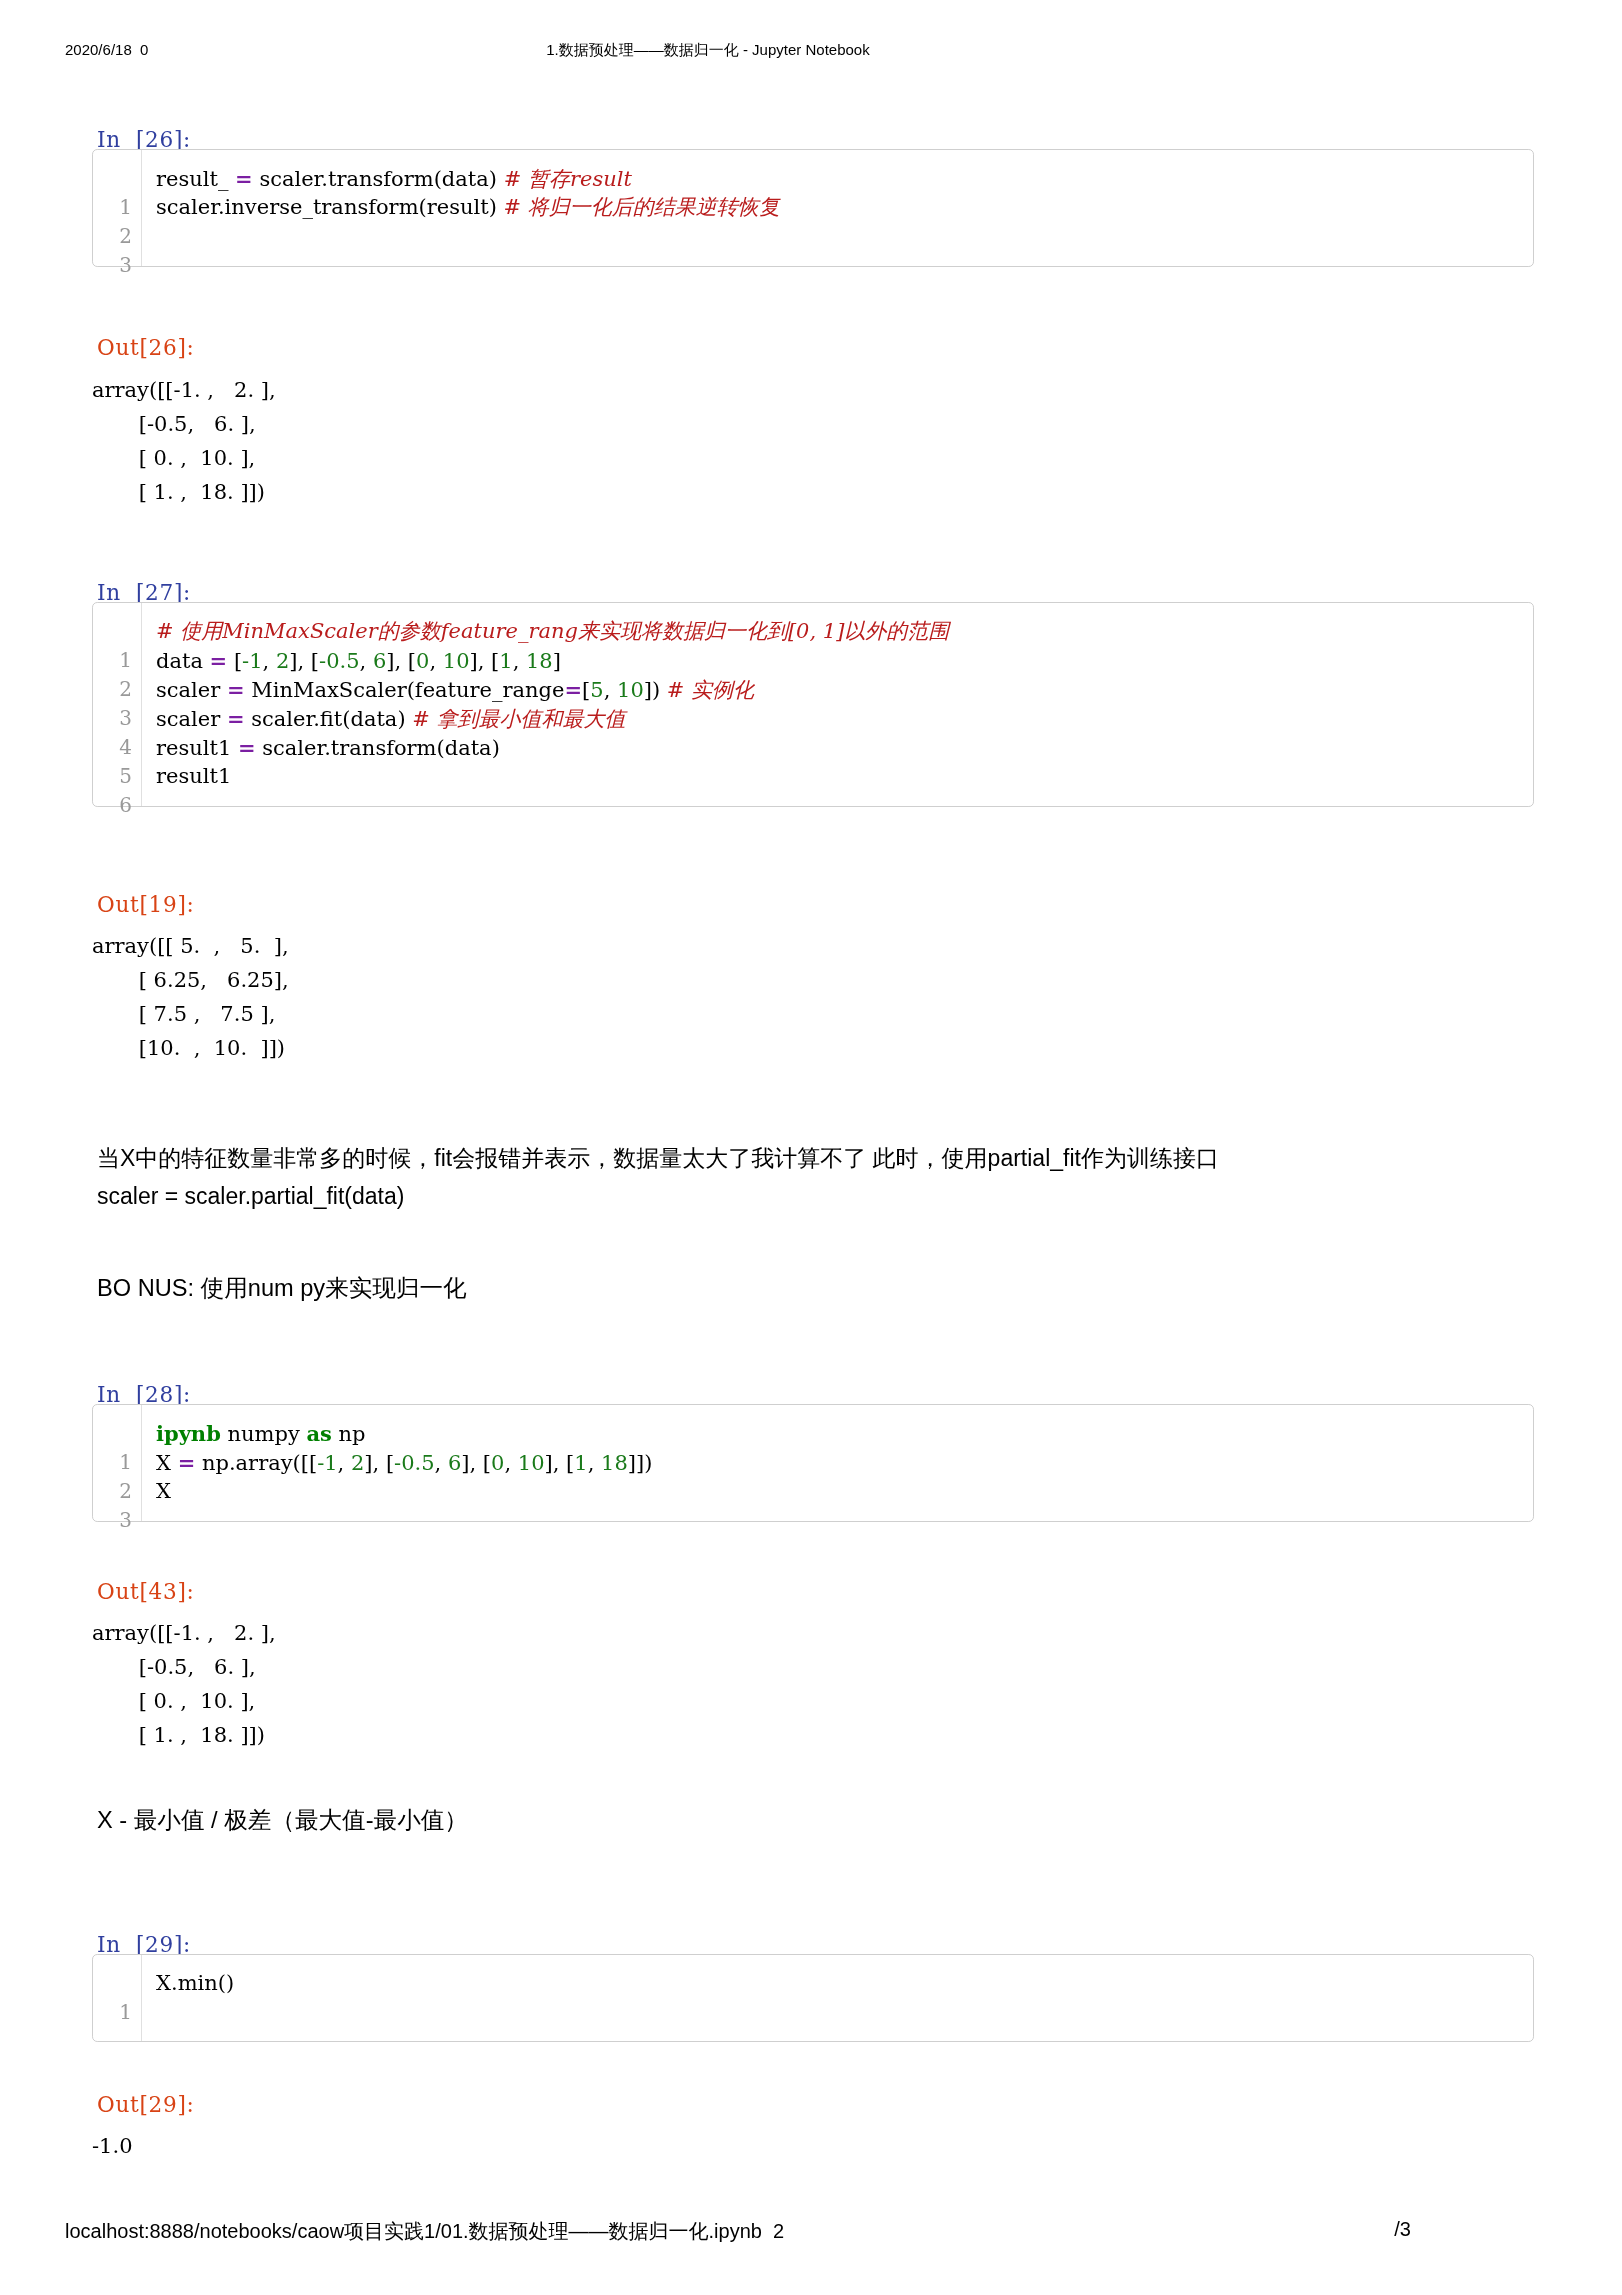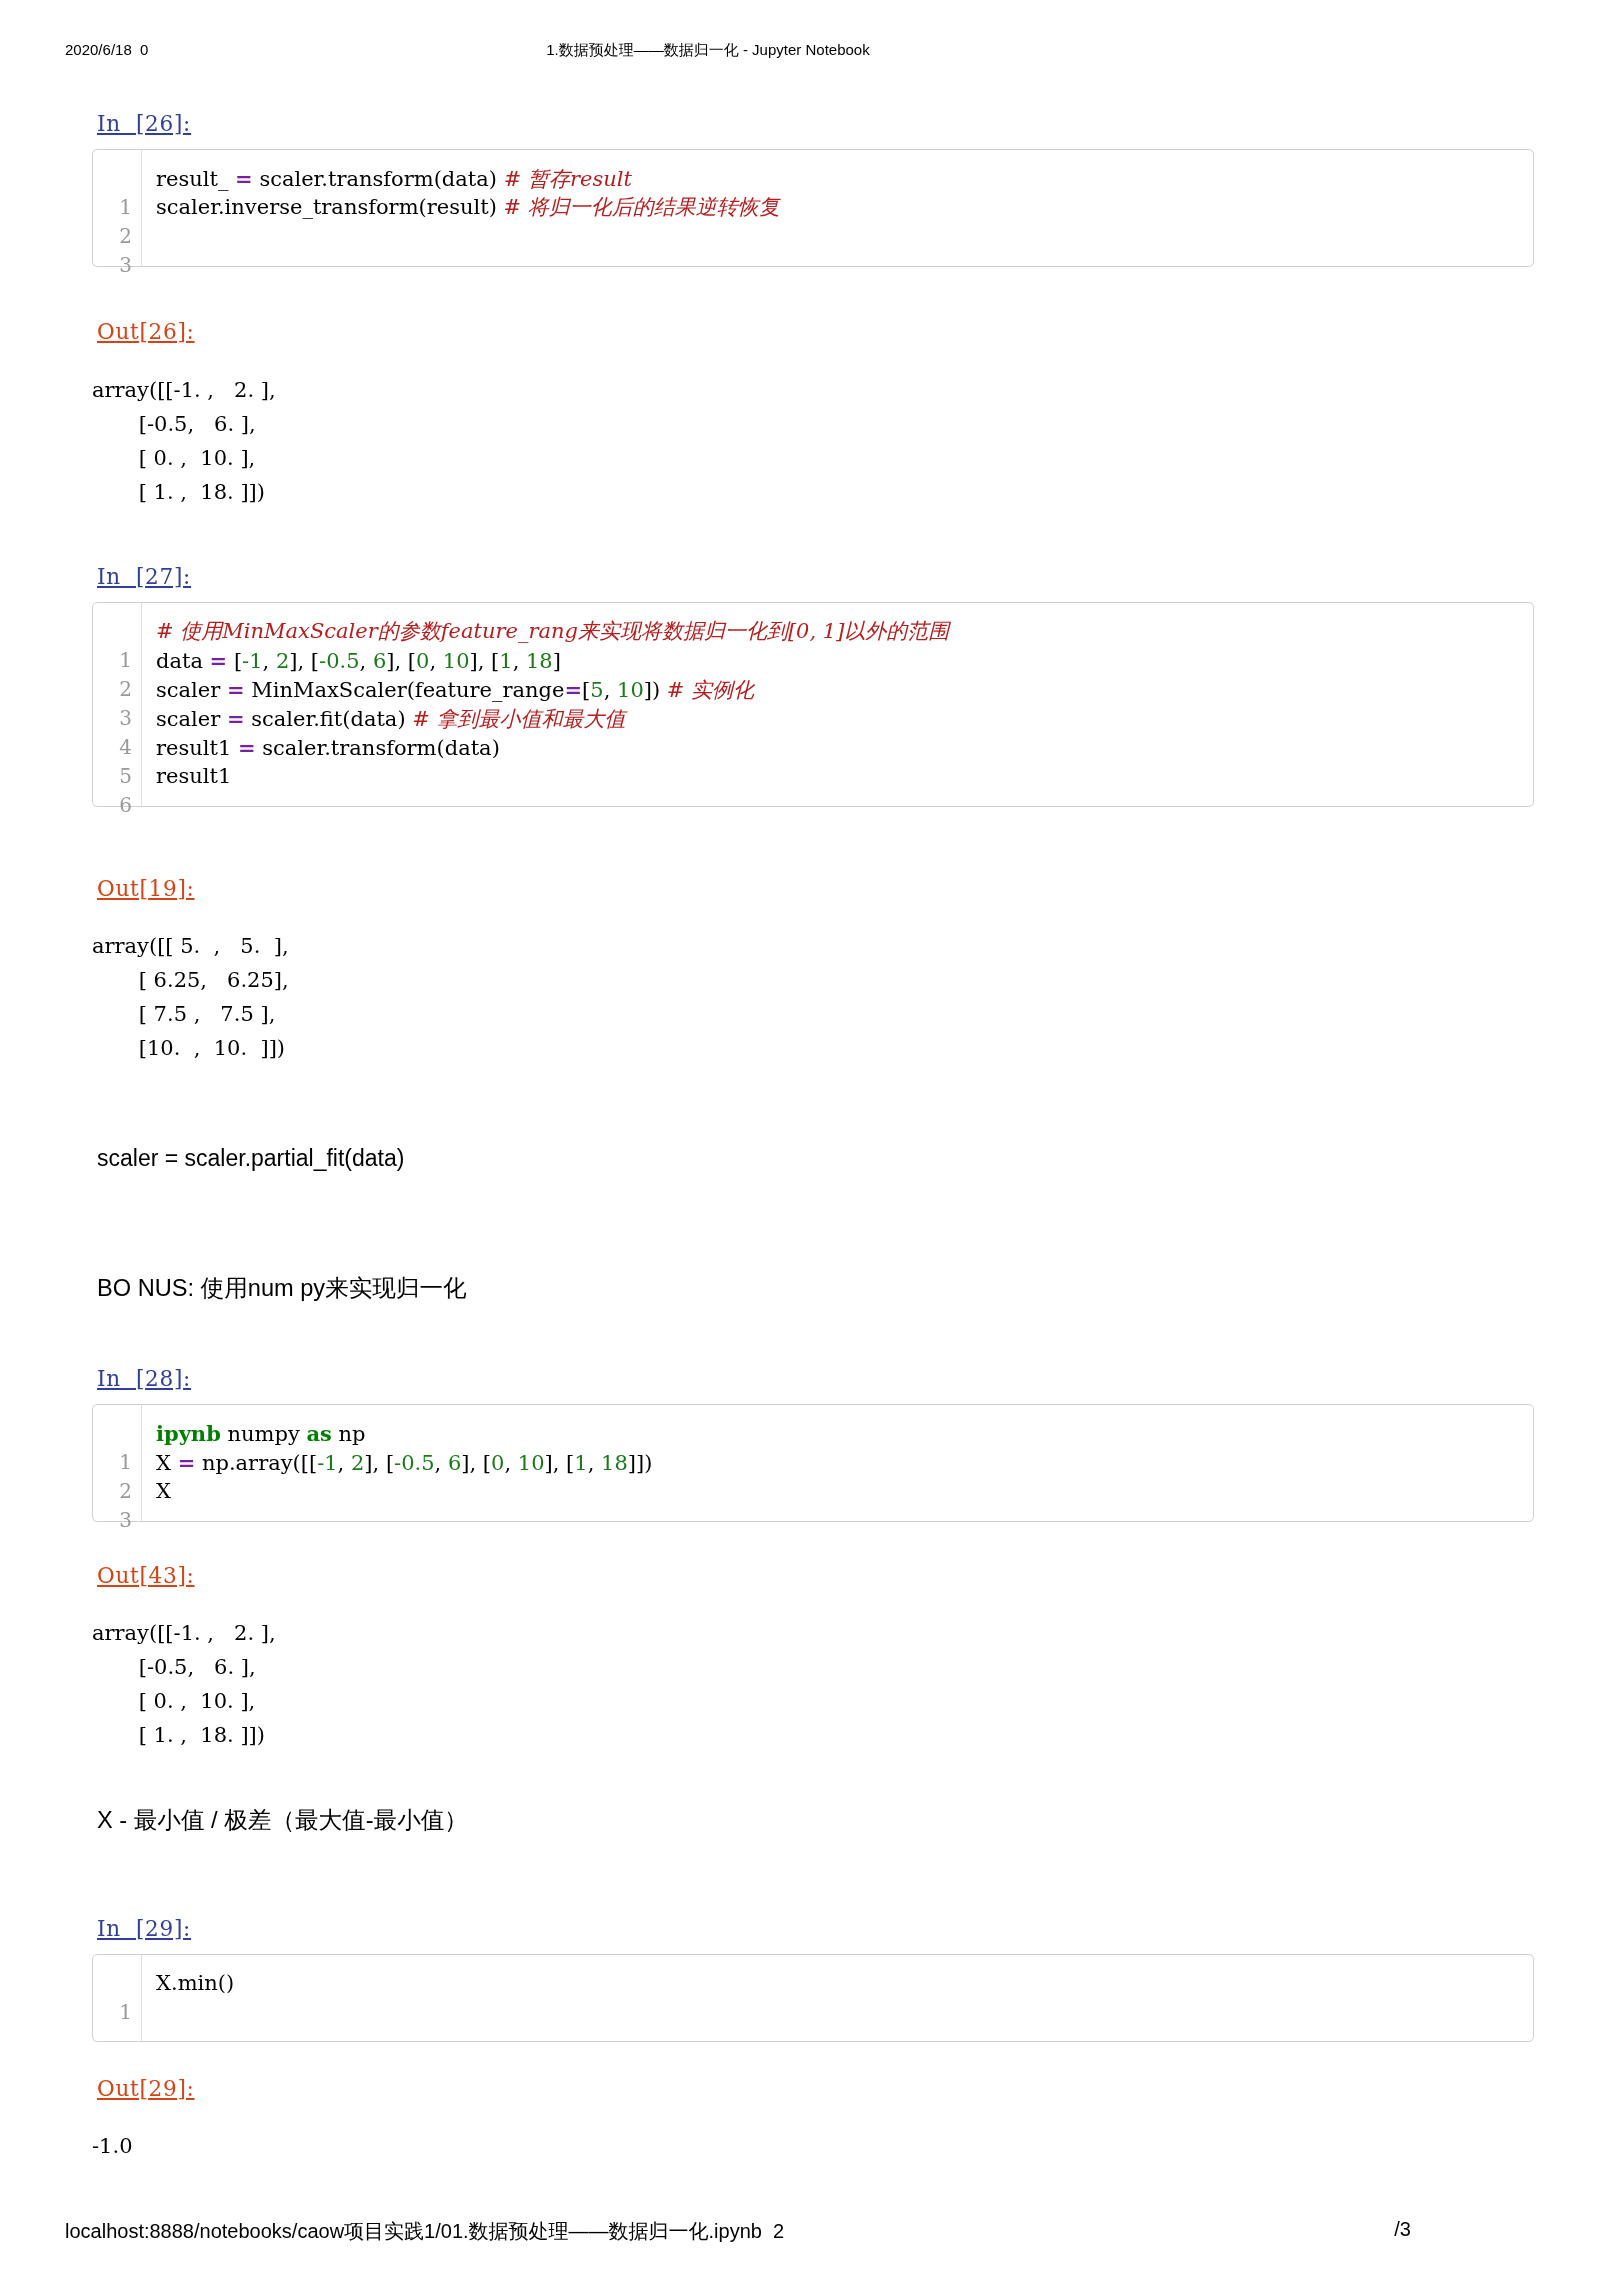--- a/index.html
+++ b/index.html
@@ -74,26 +74,25 @@
   .cellrow {
     position: absolute;
     left: 0;
     width: 1623px;
   }
 
   
   .prompt {
     position: absolute;
     left: 97px;
-    top: 0;
+    top: 16px;
     font-family: "DejaVu Serif", serif;
     font-size: 21.6px;
     letter-spacing: 0.7px;
     white-space: pre;
-    text-decoration: underline;
   }
   .prompt.in  { color: #303f9f; }
   .prompt.out { color: #d84315; }
 
   
   .codebox {
     position: absolute;
     left: 92px;
     width: 1442px;
     background: #ffffff;
@@ -245,20 +244,21 @@
 
   <div class="cellrow" style="top:876px;">
     <span class="prompt out">Out[19]:</span>
   </div>
   <div class="outtext" style="top:929px;">array([[ 5.  ,   5.  ],
        [ 6.25,   6.25],
        [ 7.5 ,   7.5 ],
        [10.  ,  10.  ]])</div>
 
   <div class="md" style="top:1139px;">
+    <span class="l">当X中的特征数量非常多的时候，fit会报错并表示，数据量太大了我计算不了 此时，使用partial_fit作为训练接口</span>
     <span class="l">scaler = scaler.partial_fit(data)</span>
   </div>
 
   <div class="md heading" style="top:1269px;">
     <span class="l">BO NUS: 使用num py来实现归一化</span>
   </div>
 
   <div class="cellrow" style="top:1366px;">
     <span class="prompt in">In  [28]:</span>
   </div>

